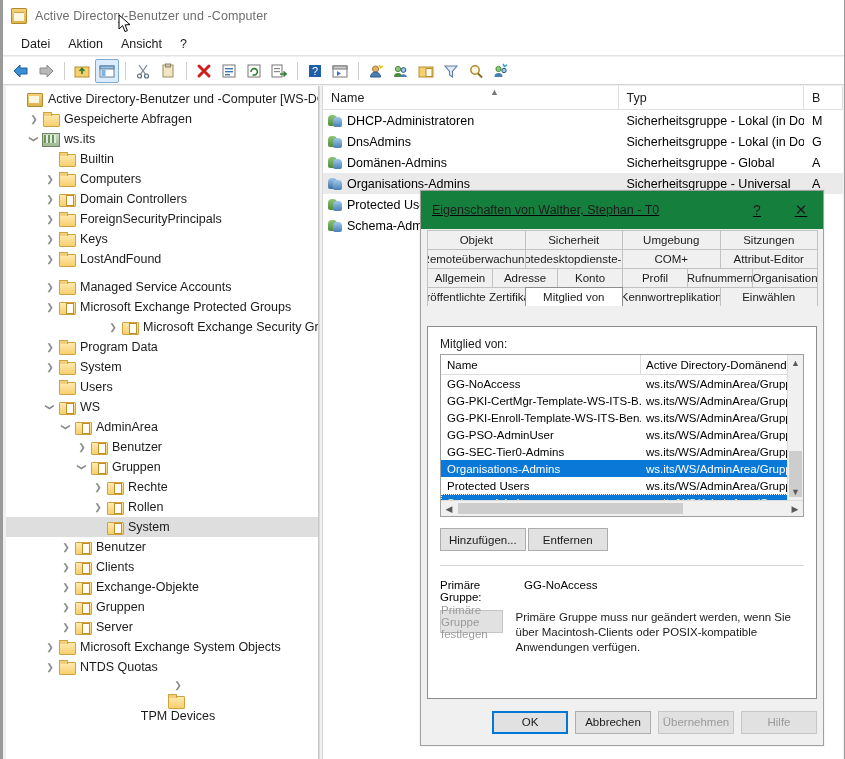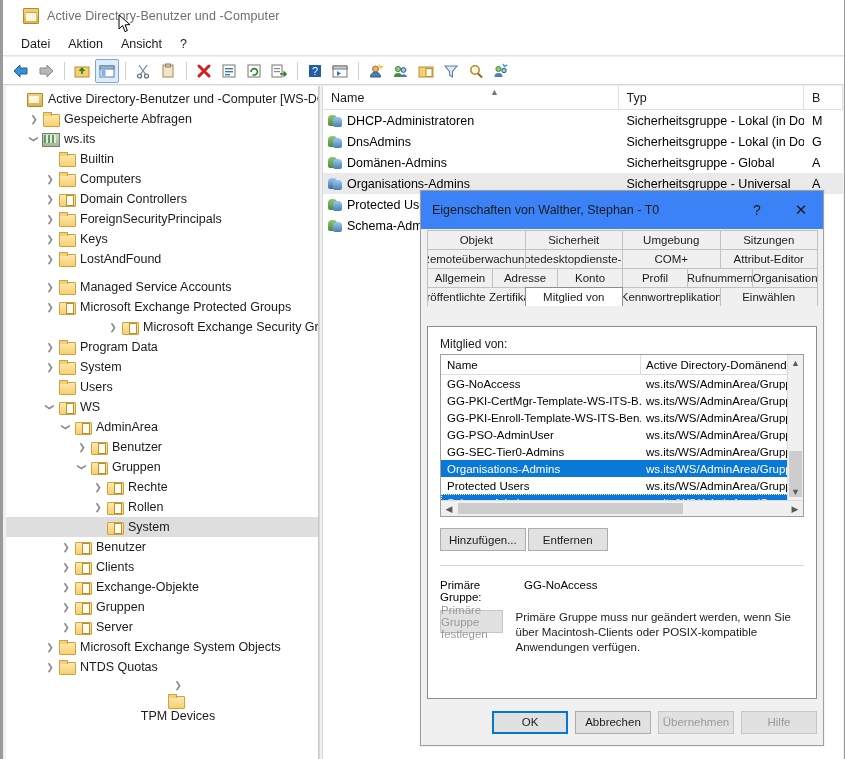--- a/index.html
+++ b/index.html
@@ -25,21 +25,21 @@
     width: 845px; height: 759px;
     background: #f0f0f0;
     border-left: 3px solid #9a9a9a;
     border-right: 1px solid #9a9a9a;
   }
   .titlebar {
     position: absolute; left: 0; top: 0;
     height: 32px; width: 100%;
     background: #ffffff;
     display: flex; align-items: center;
-    padding-left: 20px;
+    padding-left: 8px;
   }
   .title-icon {
     width: 16px; height: 16px;
     margin-right: 8px;
     background: linear-gradient(180deg,#f3d07a 0%, #e0b24c 100%);
     border: 1px solid #b08a2c;
     border-radius: 1px;
     position: relative;
   }
   .title-icon::after {
@@ -244,23 +244,24 @@
   .dialog {
     position: absolute;
     left: 420px; top: 190px;
     width: 404px; height: 556px;
     background: #f0f0f0;
     border: 1px solid #a0a0a0;
     box-shadow: 0 0 0 1px rgba(0,0,0,.04);
   }
   .dlg-title {
     height: 38px;
-    background: #3b82f6;
+    background: #15803d;
     display: flex; align-items: center;
     padding: 0 0 0 11px;
+    text-decoration: underline;
   }
   .dlg-title-text {
     font-size: 12.5px;
     color: #1b1b1b;
     flex: 1;
   }
   .dlg-help, .dlg-close {
     width: 44px; height: 30px;
     display: flex; align-items: center; justify-content: center;
     font-size: 14px; color: #1b1b1b;

